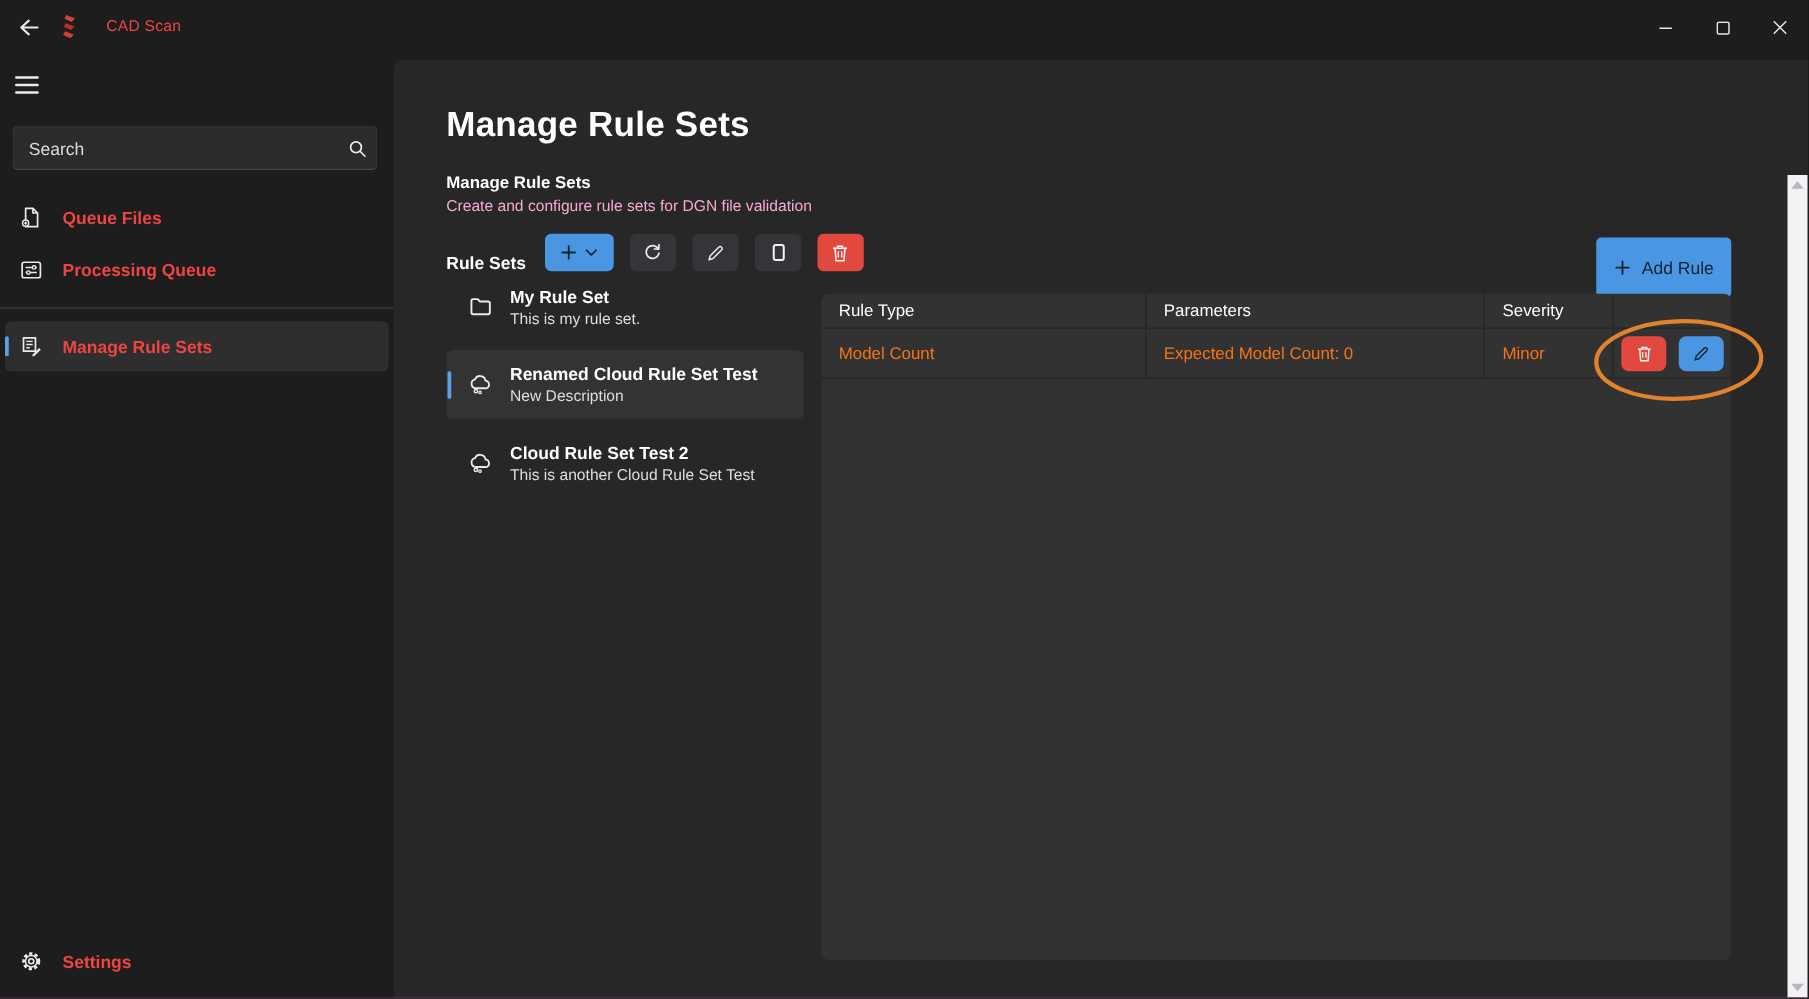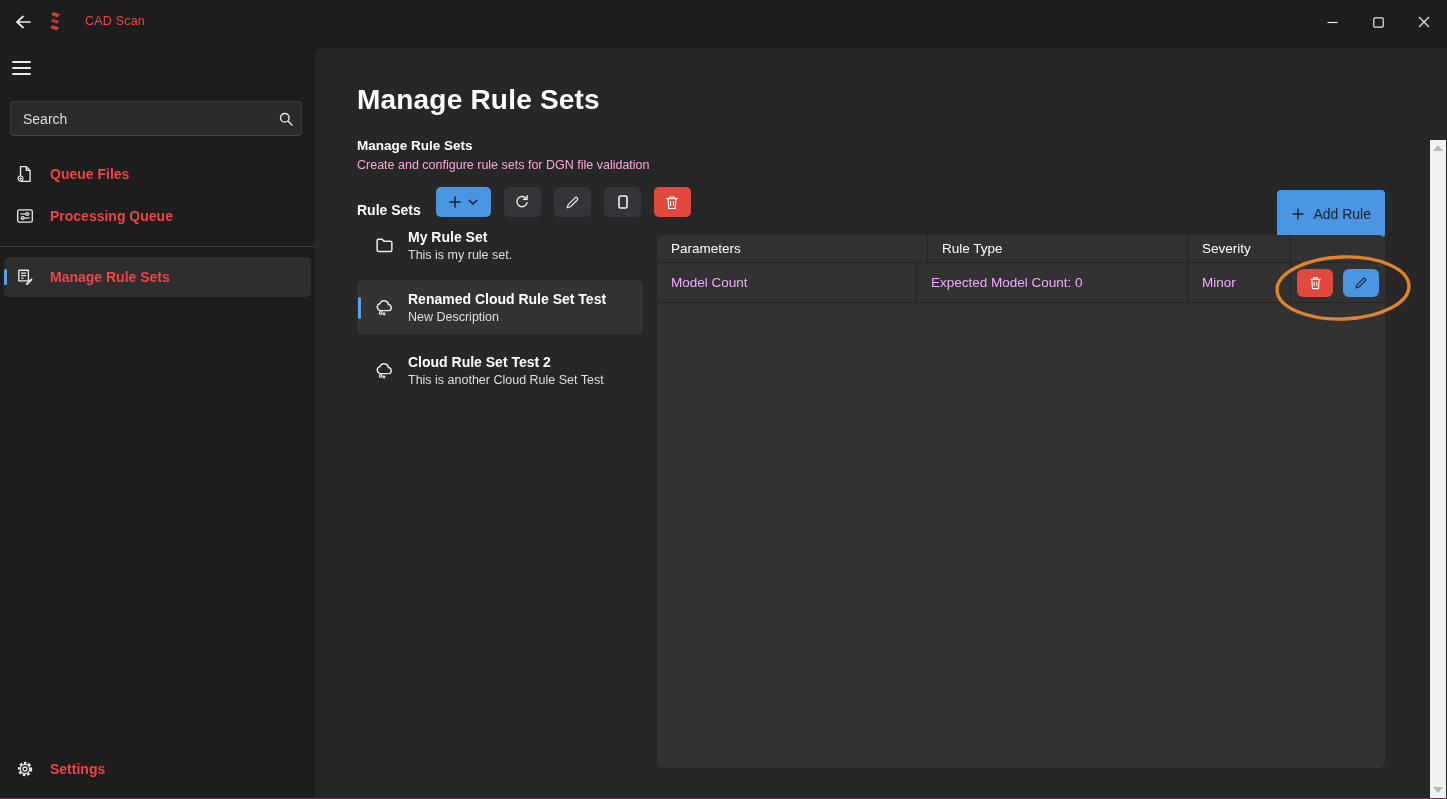--- a/index.html
+++ b/index.html
@@ -49,21 +49,21 @@
   .rs-pill { position:absolute; left:1px; top:50%; transform:translateY(-50%); width:3px; height:22px; border-radius:2px; background:#5aa2e8; }
   .rs-name { font-size:14px; font-weight:bold; color:#fff; }
   .rs-desc { font-size:12.5px; color:#dedede; margin-top:3px; }
   
   .rules-panel { position:absolute; left:342px; top:187px; width:728px; height:533px; background:#323232; border-radius:6px; overflow:hidden; }
   .tbl-header { display:flex; height:28px; border-bottom:1px solid #252525; }
   .tbl-row { display:flex; height:40px; border-bottom:1px solid #252525; }
   .cell { display:flex; align-items:center; padding-left:14px; font-size:13.5px; border-right:1px solid #252525; }
   .c0 { width:260px; } .c1 { width:271px; } .c2 { width:103px; } .c3 { width:94px; border-right:none; justify-content:center; padding-left:0; gap:10px; }
   .tbl-header .cell { color:#fdfdfd; }
-  .tbl-row .cell { color:#f0abfc; }
+  .tbl-row .cell { color:#f97316; }
   .row-btn { width:36px; height:28px; border:none; border-radius:6px; display:flex; align-items:center; justify-content:center; cursor:pointer; }
   .row-btn.red { background:#e1493f; }
   .row-btn.blue { background:#4a96e3; }
   .annotation { position:absolute; left:957px; top:203px; pointer-events:none; }
   
   .scrollbar { position:absolute; left:1430px; top:140px; width:16px; height:658px; background:#f2f2f3; display:flex; flex-direction:column; justify-content:space-between; align-items:center; cursor:pointer; }
   .sb-arrow-up { width:0; height:0; margin-top:5px; border-left:5px solid transparent; border-right:5px solid transparent; border-bottom:6px solid #b6b6c6; }
   .sb-arrow-down { width:0; height:0; margin-bottom:5px; border-left:5px solid transparent; border-right:5px solid transparent; border-top:6px solid #b6b6c6; }
   .bottom-edge { position:absolute; left:0; bottom:0; width:100%; height:1px; background:#5d3a56; }
   svg { display:block; }
@@ -240,22 +240,22 @@
         </svg>
         <div>
           <div class="rs-name">Cloud Rule Set Test 2</div>
           <div class="rs-desc">This is another Cloud Rule Set Test</div>
         </div>
       </div>
     </div>
 
     <div class="rules-panel">
       <div class="tbl-header">
+        <div class="cell c0">Rule Type</div>
         <div class="cell c1">Parameters</div>
-        <div class="cell c0">Rule Type</div>
         <div class="cell c2">Severity</div>
         <div class="cell c3"></div>
       </div>
       <div class="tbl-row">
         <div class="cell c0">Model Count</div>
         <div class="cell c1">Expected Model Count: 0</div>
         <div class="cell c2">Minor</div>
         <div class="cell c3">
           <button class="row-btn red">
             <svg width="13" height="14" viewBox="0 0 14 15">

